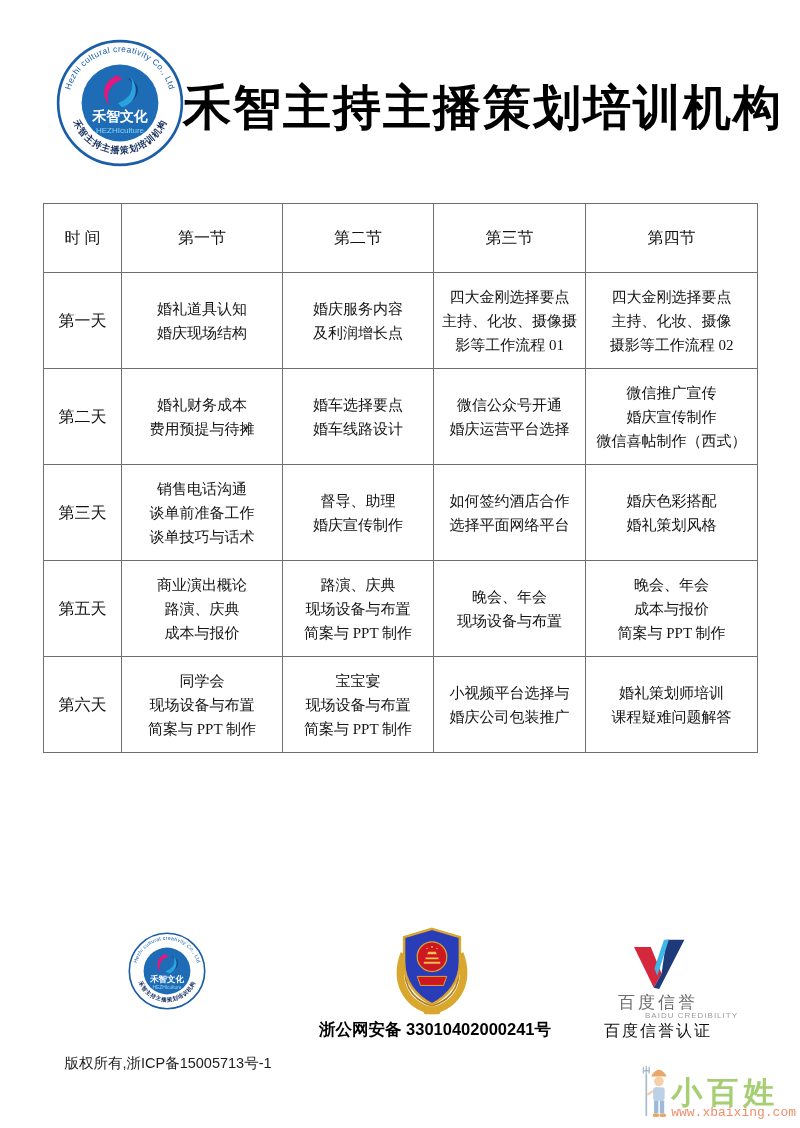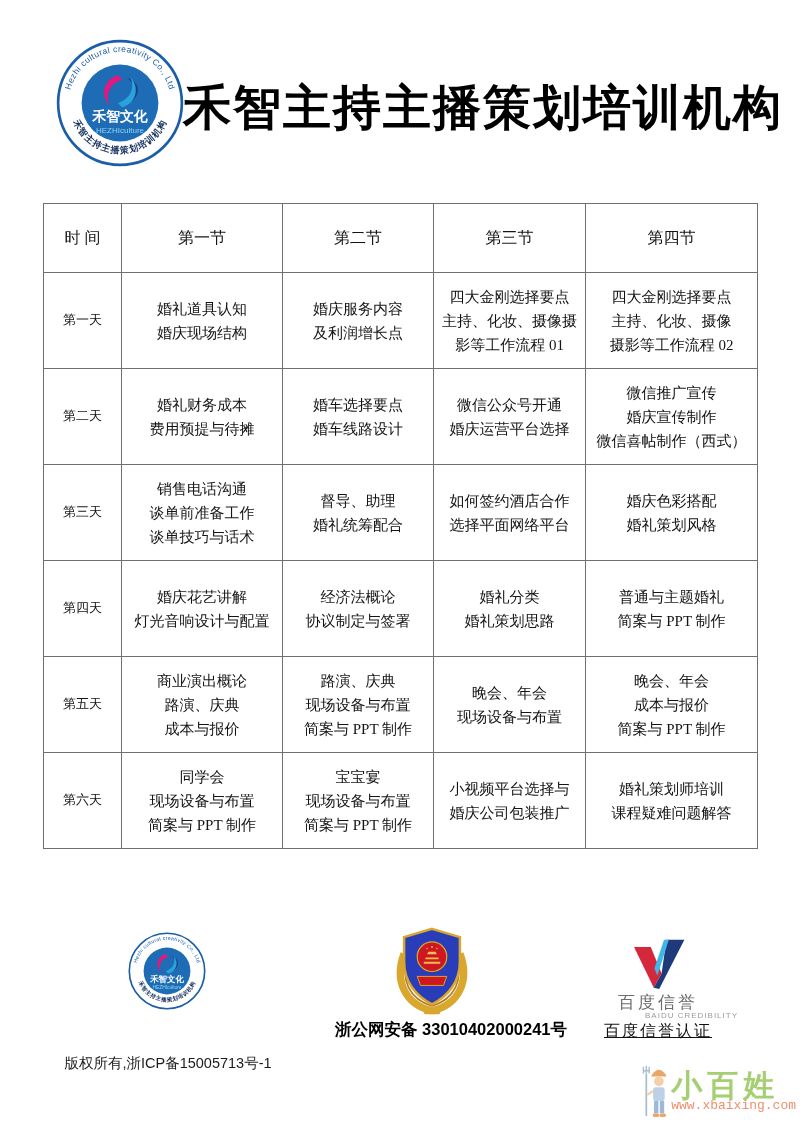--- a/index.html
+++ b/index.html
@@ -19,49 +19,49 @@
     border-collapse:collapse;table-layout:fixed;
   }
   .course-table th,.course-table td{
     border:1px solid #6f6f6f;text-align:center;vertical-align:middle;
     white-space:pre-line;line-height:1.6;padding:2px 4px;
     font-size:15px;color:#141414;font-weight:normal;
   }
   .course-table thead tr{height:69px;}
   .course-table tbody tr{height:96px;}
   .course-table th{font-size:16px;}
-  .course-table td.day-col{font-size:13px;}
+  .course-table td.day-col{font-size:16px;}
   table.course-table{border:1px solid #000000;}
   
   .hezhi-logo-sm{position:absolute;left:128px;top:932px;width:78px;height:78px;}
   .police-badge{position:absolute;left:391px;top:925px;width:82px;height:93px;}
   .baidu-logo{position:absolute;left:628px;top:937px;width:60px;height:56px;}
   .baidu-cn{
     position:absolute;left:578px;top:991px;width:160px;text-align:center;
     font-family:Liberation Serif, serif;font-size:17px;color:#6d6d6d;letter-spacing:3px;
   }
   .baidu-en{
     position:absolute;left:578px;top:1011px;width:160px;text-align:right;
     font-family:"Liberation Sans",sans-serif;font-size:8px;color:#9a9a9a;letter-spacing:1px;
   }
   .baidu-cert{
     position:absolute;left:568px;top:1021px;width:180px;text-align:center;
-    font-family:"Liberation Sans",sans-serif;font-size:16px;color:#101010;letter-spacing:2px;text-decoration:underline;
+    font-family:"Liberation Sans",sans-serif;font-size:16px;color:#101010;letter-spacing:2px;
   }
   .copyright-text{
     position:absolute;left:48px;top:1021px;width:240px;text-align:center;
     font-family:"Liberation Sans",sans-serif;font-size:14.5px;color:#1c1c1c;margin-top:33px;
   }
   .police-record-text{
-    position:absolute;left:326px;top:1019px;width:250px;text-align:center;
+    position:absolute;left:310px;top:1019px;width:250px;text-align:center;
     font-family:"Liberation Sans",sans-serif;font-size:16.5px;font-weight:bold;color:#000;
   }
   
   .watermark{
-    position:absolute;right:4px;bottom:8px;display:flex;align-items:center;gap:1px;
+    position:absolute;right:4px;bottom:8px;display:flex;align-items:flex-end;gap:1px;
   }
   .watermark-texts{display:flex;flex-direction:column;align-items:flex-start;}
   .watermark-name{
     font-family:"Liberation Sans",sans-serif;font-weight:bold;font-size:31px;
     letter-spacing:5px;line-height:1;
   }
   .watermark-url{
     font-family:"Liberation Mono",monospace;font-size:13px;margin-top:-3px;letter-spacing:0px;
   }
   svg text{font-family:"Liberation Sans",sans-serif;}
@@ -133,36 +133,25 @@
       <td>微信推广宣传
 婚庆宣传制作
 微信喜帖制作（西式）</td>
     </tr>
     <tr>
       <td class="day-col">第三天</td>
       <td>销售电话沟通
 谈单前准备工作
 谈单技巧与话术</td>
       <td>督导、助理
-婚礼统筹配合</td>
+婚庆宣传制作</td>
       <td>如何签约酒店合作
 选择平面网络平台</td>
       <td>婚庆色彩搭配
 婚礼策划风格</td>
-    </tr>
-    <tr>
-      <td class="day-col">第四天</td>
-      <td>婚庆花艺讲解
-灯光音响设计与配置</td>
-      <td>经济法概论
-协议制定与签署</td>
-      <td>婚礼分类
-婚礼策划思路</td>
-      <td>普通与主题婚礼
-简案与 PPT 制作</td>
     </tr>
     <tr>
       <td class="day-col">第五天</td>
       <td>商业演出概论
 路演、庆典
 成本与报价</td>
       <td>路演、庆典
 现场设备与布置
 简案与 PPT 制作</td>
       <td>晚会、年会

